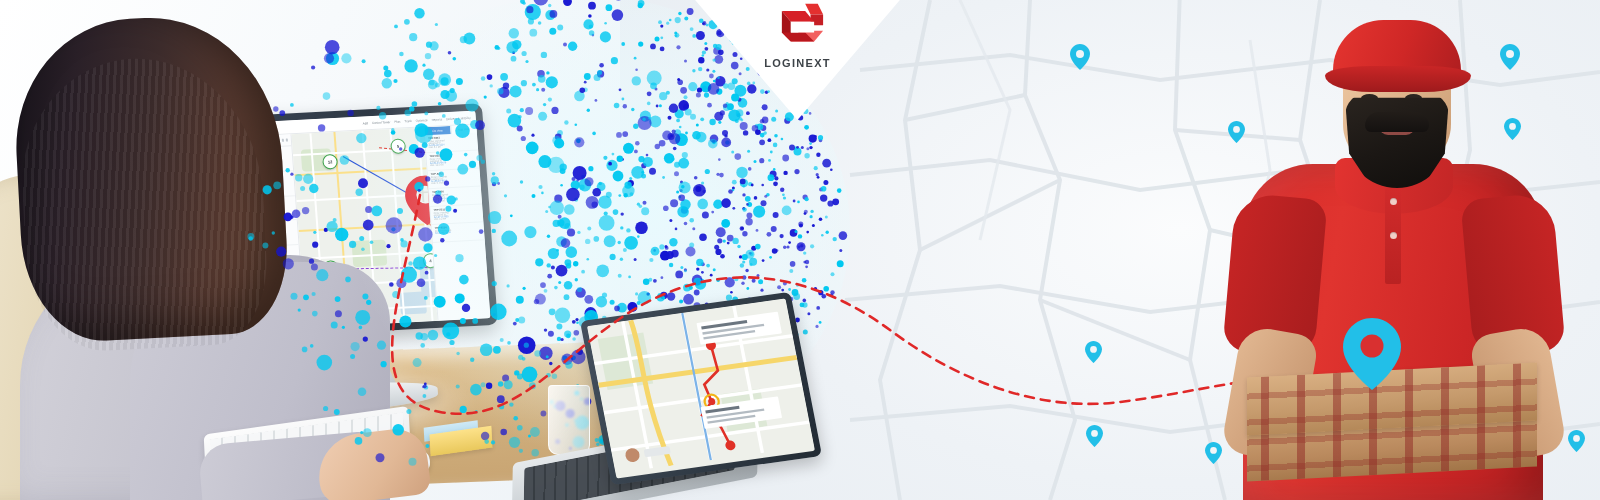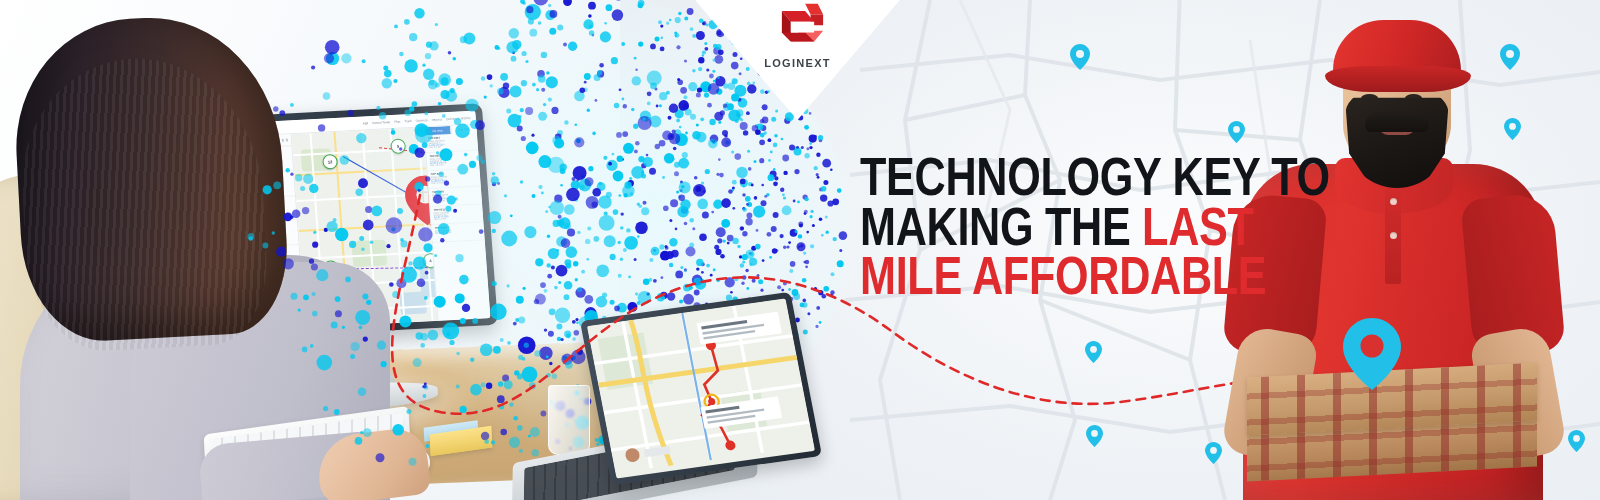--- a/index.html
+++ b/index.html
@@ -1953,25 +1953,20 @@
     <div class="box-top">
       <div class="box-pat"></div>
     </div>
 
     <svg class="man-pin" viewBox="0 0 58 72">
       <path d="M29 0C13 0 0 13 0 29c0 21 29 43 29 43s29-22 29-43C58 13 45 0 29 0z" fill="#22bfe8"></path>
       <circle cx="29" cy="28" r="11.5" fill="#d93030"></circle>
     </svg>
   </div>
 
-  <div class="headline">
-    <div class="line l-black">TECHNOLOGY KEY TO</div>
-    <div class="line"><span class="l-black">MAKING THE </span><span class="l-red">LAST</span></div>
-    <div class="line l-red">MILE AFFORDABLE</div>
-  </div>
 
   <div class="chevron">
     <svg class="logo-mark" viewBox="0 0 60 58">
       <polygon points="38,2 52,2 58,14 44,14" fill="#e4302f"></polygon>
       <polygon points="44,14 58,14 58,26 44,26" fill="#c61f25"></polygon>
       <polygon points="12,10 38,10 48,22 22,22" fill="#d62027"></polygon>
       <polygon points="12,10 22,22 22,44 12,34" fill="#a51218"></polygon>
       <polygon points="22,44 48,44 58,32 32,32" fill="#f2605f"></polygon>
       <polygon points="12,34 22,44 48,44 38,34" fill="#b9171d"></polygon>
       <polygon points="22,22 48,22 48,34 22,34" fill="#ffffff"></polygon>

